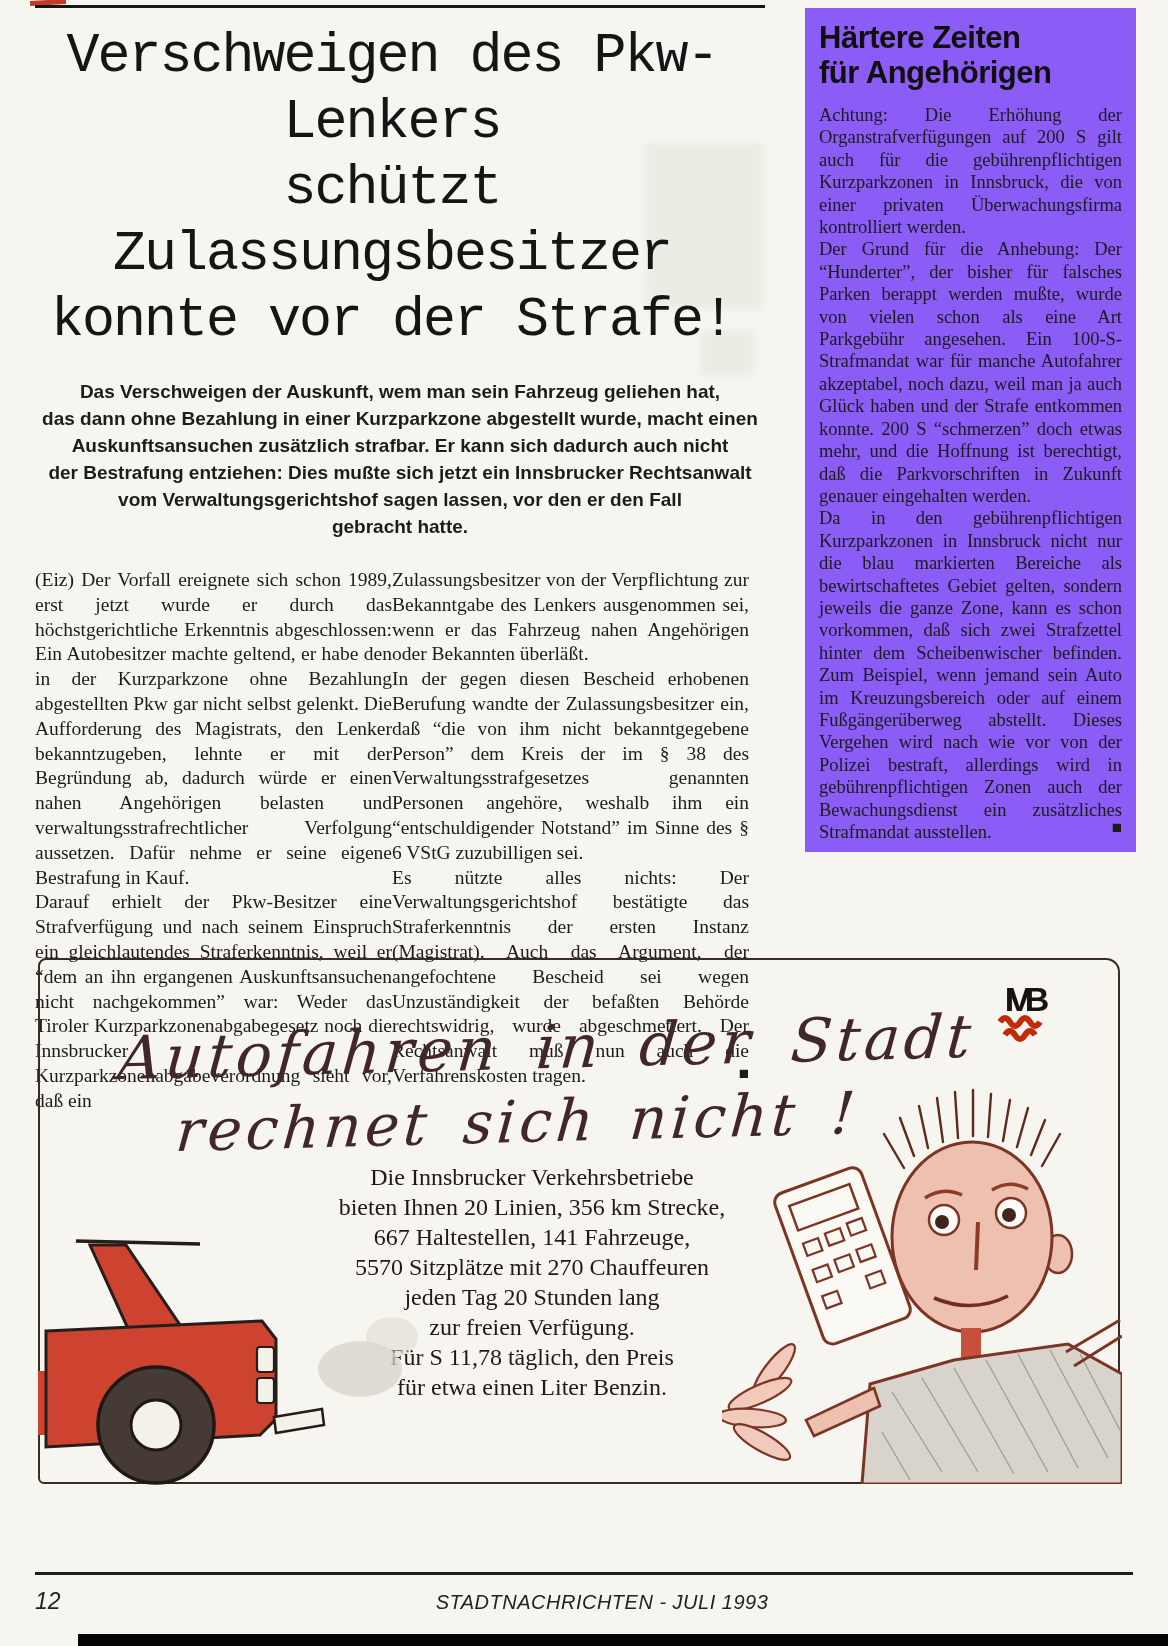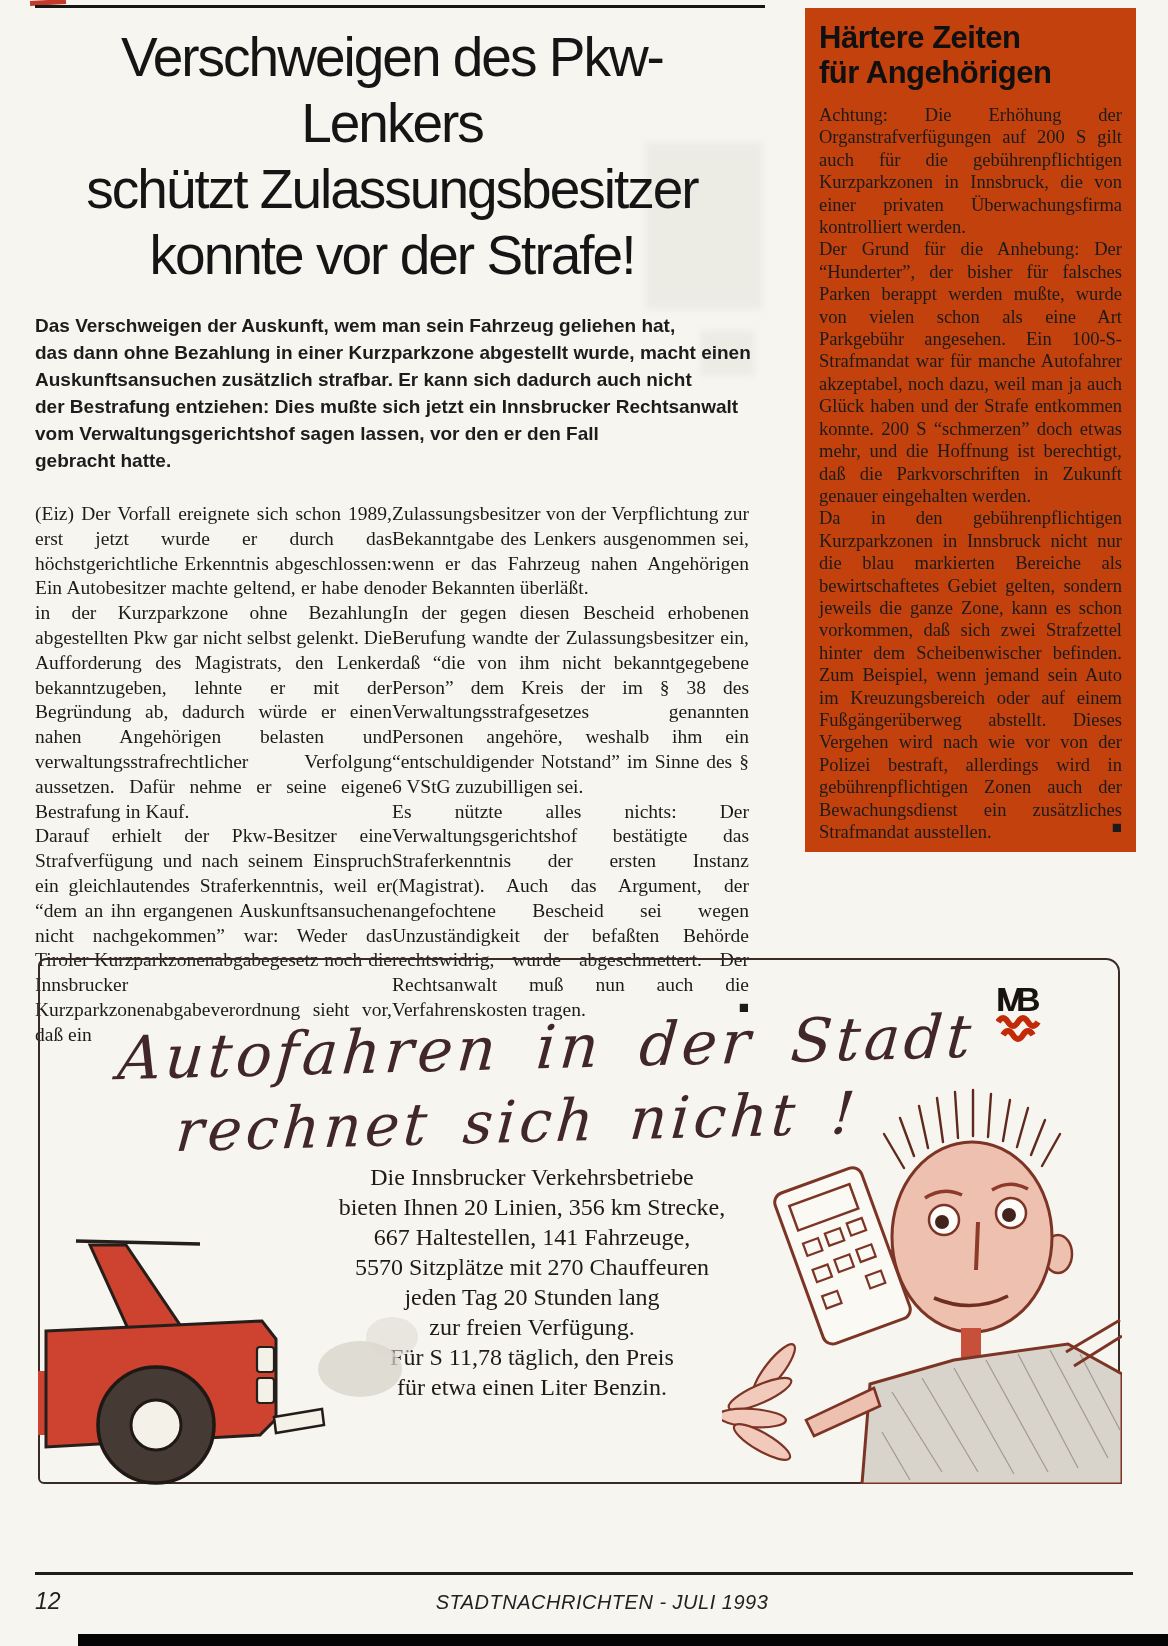--- a/index.html
+++ b/index.html
@@ -15,34 +15,34 @@
   
   #main-article { position:absolute; left:35px; top:0; width:730px; }
   #top-rule { height:3px; background:#161616; margin-top:5px; }
   #headline {
     margin-top:16px; text-align:center;
     font-family:"Liberation Sans", sans-serif;
     font-weight:400; font-size:55px; line-height:66px;
     letter-spacing:-2px; color:#151515;
   }
   #lead {
-    margin-top:24px; 
+    margin-top:24px; text-align:center;
     font-family:"Liberation Sans", sans-serif;
     font-weight:600; font-size:19px; line-height:27px; color:#1c1c1c;
   }
   #lead > div { white-space:nowrap; }
   #columns { display:flex; margin-top:28px; }
   .col { width:357px; text-align:justify; font-size:19.5px; line-height:24.8px; }
   .col p { margin:0; }
   .endmark-row { text-align:right; margin-top:-24px; font-size:17px; line-height:1; }
 
   
   #sidebar {
     position:absolute; left:805px; top:8px; width:331px;
-    background:#c2410c; padding:12px 14px 16px; box-sizing:border-box;
+    background:#8b5cf6; padding:12px 14px 16px; box-sizing:border-box;
   }
   #sidebar-title {
     font-family:"Liberation Sans", sans-serif;
     font-weight:800; font-size:31px; line-height:35px;
     letter-spacing:-0.5px; color:#101010;
   }
   #sidebar-body { margin-top:14px; font-size:18.5px; line-height:22.4px; text-align:justify; }
   #sidebar-body p { margin:0; }
 
   
@@ -56,21 +56,21 @@
     font-family:"DejaVu Serif", serif; font-style:italic;
     color:#41262a; white-space:nowrap;
     transform:rotate(-1.5deg) skewX(-6deg);
   }
   #hw-line1 { left:78px; top:52px; font-size:60px; letter-spacing:4px; word-spacing:14px; }
   #hw-line2 { left:136px; top:128px; font-size:58px; letter-spacing:4px; word-spacing:10px; }
   #ad-text {
     position:absolute; left:192px; top:202px; width:600px;
     text-align:center; font-size:24px; line-height:30px; color:#201a17;
   }
-  #ad-logo { position:absolute; right:66px; top:24px; width:56px; text-align:left; }
+  #ad-logo { position:absolute; right:66px; top:24px; width:56px; text-align:center; }
   #ad-logo-text {
     font-family:"Liberation Sans", sans-serif; font-weight:900;
     font-size:34px; line-height:30px; letter-spacing:-6px; color:#181310;
   }
   #car-svg { position:absolute; left:-2px; bottom:-4px; }
   #person-svg { position:absolute; right:-4px; bottom:-2px; }
 
   
   #footer-rule { position:absolute; left:35px; top:1572px; width:1098px; height:3px; background:#1d1d1d; }
   #page-number {
@@ -92,21 +92,21 @@
 </head>
 <body>
 
 <div id="corner-mark"></div>
 <div id="smudge1" class="smudge"></div>
 <div id="smudge2" class="smudge"></div>
 
 <div id="main-article">
   <div id="top-rule"></div>
 
-  <h1 id="headline" style="margin:16px 16px 0 0;">
+  <h1 id="headline" style="margin:16px 16px 0 0;font-family:Liberation Mono, monospace;">
     <div>Verschweigen des Pkw-Lenkers</div>
     <div>schützt Zulassungsbesitzer</div>
     <div>konnte vor der Strafe!</div>
   </h1>
 
   <div id="lead">
     <div>Das Verschweigen der Auskunft, wem man sein Fahrzeug geliehen hat,</div>
     <div>das dann ohne Bezahlung in einer Kurzparkzone abgestellt wurde, macht einen</div>
     <div>Auskunftsansuchen zusätzlich strafbar. Er kann sich dadurch auch nicht</div>
     <div>der Bestrafung entziehen:  Dies mußte sich jetzt ein Innsbrucker Rechtsanwalt</div>

